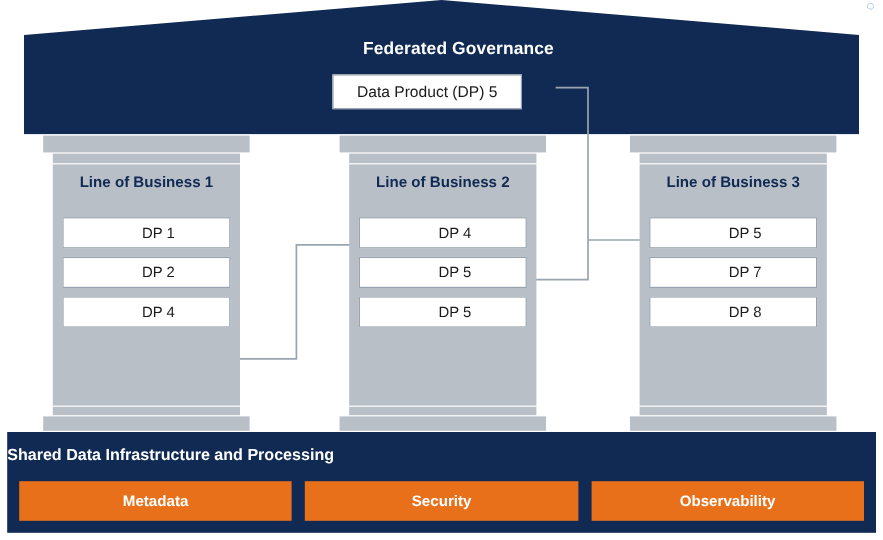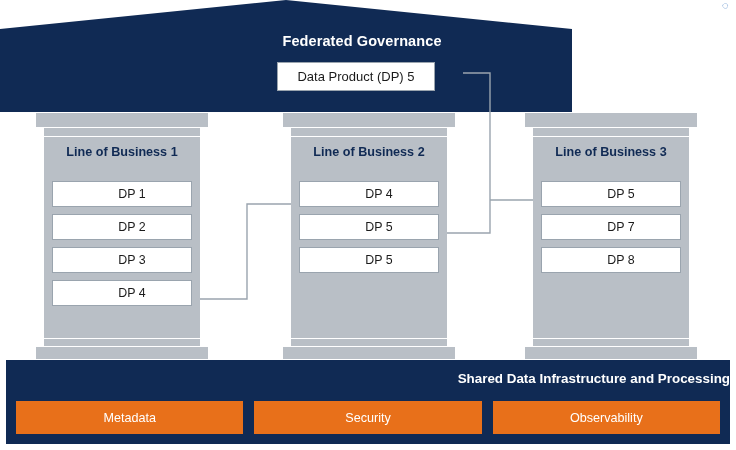--- a/index.html
+++ b/index.html
@@ -18,23 +18,23 @@
   #stage {
     position: absolute;
     left: 0; top: 0;
     width: 736px;
     height: 450px;
   }
 
   
   .roof {
     position: absolute;
-    left: 0;
+    left: 20px;
     top: 0px;
-    width: 572px;
+    width: 696px;
     height: 112px;
     background: #102a54;
     clip-path: polygon(50% 0%, 100% 26%, 100% 100%, 0% 100%, 0% 26%);
   }
   .roof-label {
     position: absolute;
     left: 0;
     top: 33px;
     width: 724px;
     text-align: center;
@@ -154,32 +154,33 @@
     top: 360px;
     width: 724px;
     height: 84px;
     background: #102a54;
   }
   .foundation-label {
     position: absolute;
     left: 0;
     top: 11px;
     width: 724px;
-    text-align: right;
+    text-align: left;
     color: #ffffff;
     font-size: 13.4px;
     font-weight: bold;
   }
   .found-boxes {
     position: absolute;
     left: 10px;
     top: 41px;
     width: 704px;
     display: flex;
     gap: 11px;
+    font-weight: bold;
   }
   .found-box {
     flex: 1 1 0;
     height: 33px;
     background: #e8701a;
     display: flex;
     align-items: center;
     justify-content: center;
     color: #ffffff;
     font-size: 12.6px;
@@ -218,21 +219,20 @@
   <div class="pillar" style="left:36px">
     <div class="cap"></div>
     <div class="cap2"></div>
     <div class="shaft"></div>
     <div class="base2"></div>
     <div class="base"></div>
     <div class="lob-title">Line of Business 1</div>
     <div class="dp-list">
       <div class="dp">DP 1</div>
       <div class="dp">DP 2</div>
-      <div class="dp">DP 3</div>
       <div class="dp">DP 4</div>
     </div>
   </div>
 
   <div class="pillar" style="left:283px">
     <div class="cap"></div>
     <div class="cap2"></div>
     <div class="shaft"></div>
     <div class="base2"></div>
     <div class="base"></div>

